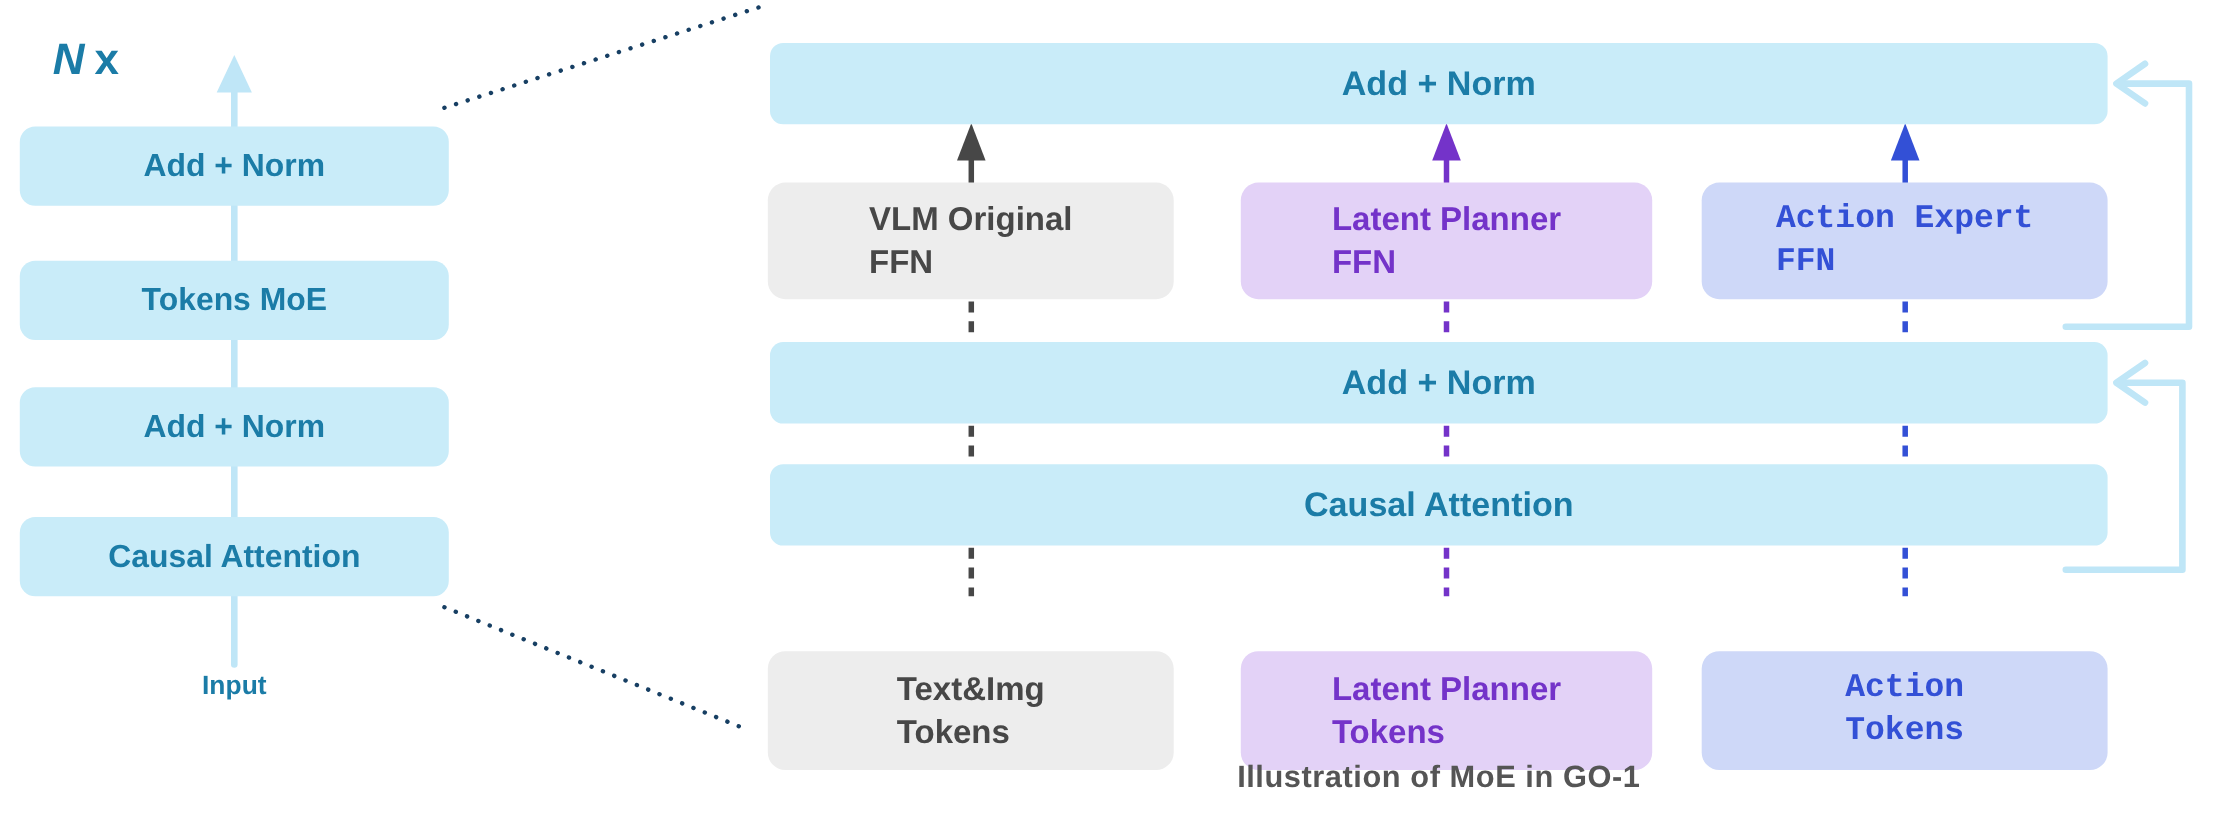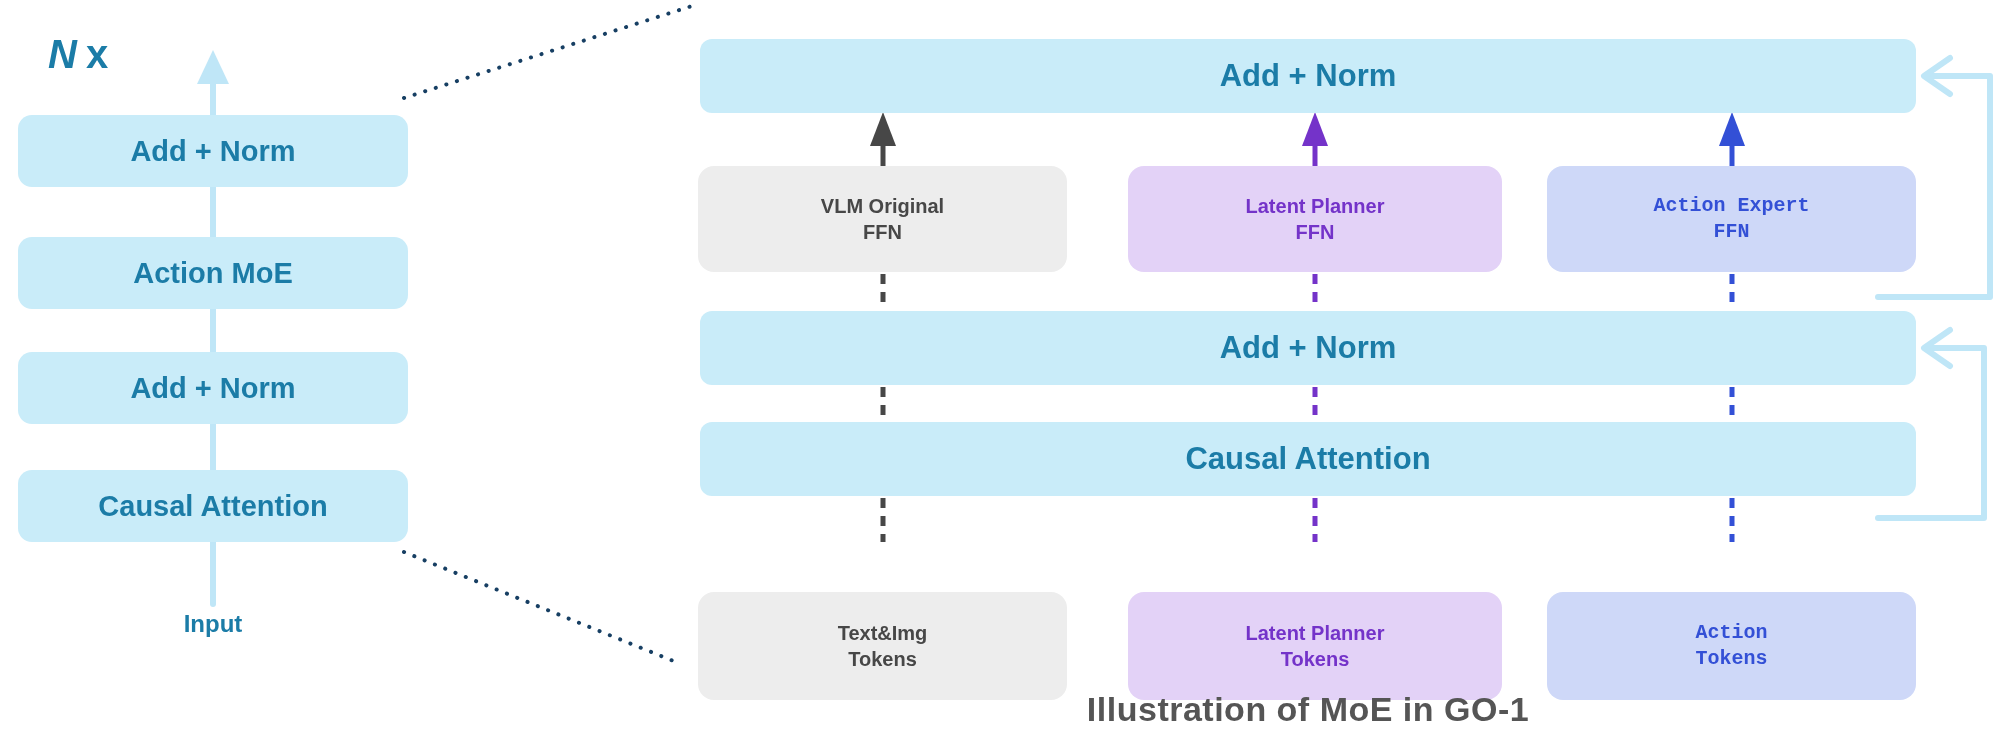--- a/index.html
+++ b/index.html
@@ -40,36 +40,36 @@
   
   .bar {
     position:absolute; left:700px; width:1216px; height:74px;
     background:var(--box-blue); border-radius:12px;
     color:var(--text-teal); font-weight:bold; font-size:31px;
     display:flex; align-items:center; justify-content:center;
   }
   .bar-top{top:39px} .bar-mid{top:311px} .bar-causal{top:422px}
 
   .cell {
-    position:absolute; border-radius:16px; font-weight:bold; font-size:20px;
-    display:flex; align-items:center; justify-content:center; text-align:center;
+    position:absolute; border-radius:16px; font-weight:bold; font-size:30px;
+    display:flex; align-items:center; justify-content:center; 
     white-space:pre-line; line-height:1.3;
   }
   .expert{top:166px; height:106px;}
   .token{top:544px; height:108px;margin-top:48px;}
   .c1{left:698px;  width:369px;}
   .c2{left:1128px; width:374px;}
   .c3{left:1547px; width:369px;}
   .gray-box   {background:var(--box-gray);       color:var(--text-gray);}
   .purple-box {background:var(--box-purple);     color:var(--text-purple);}
   .blue-box   {background:var(--box-periwinkle); color:var(--text-blue);font-family:Liberation Mono, monospace;}
 
   .caption {
     position:absolute; left:700px; width:1216px; top:690px; text-align:center;
-    font-size:34px; font-weight:bold; color:var(--caption-gray); letter-spacing:0.5px;
+    font-size:28px; font-weight:bold; color:var(--caption-gray); letter-spacing:0.5px;
   }
 </style>
 </head>
 <body>
 
 <div class="stage">
 
   <svg class="lines" width="2014" height="748" viewBox="0 0 2014 748">
 
     <g>
@@ -112,21 +112,21 @@
       <path class="ln lblue" d="M 1878 518 H 1984 V 348 H 1930"></path>
       <polyline class="ln lblue" points="1950,330 1924,348 1950,366"></polyline>
     </g>
   </svg>
 
   <div class="nx">
     <span class="nx-i">N</span><span>x</span>
   </div>
 
   <div class="lblock lb1">Add + Norm</div>
-  <div class="lblock lb2">Action MoE</div>
+  <div class="lblock lb2">Tokens MoE</div>
   <div class="lblock lb3">Add + Norm</div>
   <div class="lblock lb4">Causal Attention</div>
   <div class="input-label">Input</div>
 
   <div class="bar bar-top">Add + Norm</div>
 
   <div class="cell expert c1 gray-box">VLM Original
 FFN</div>
   <div class="cell expert c2 purple-box">Latent Planner
 FFN</div>

